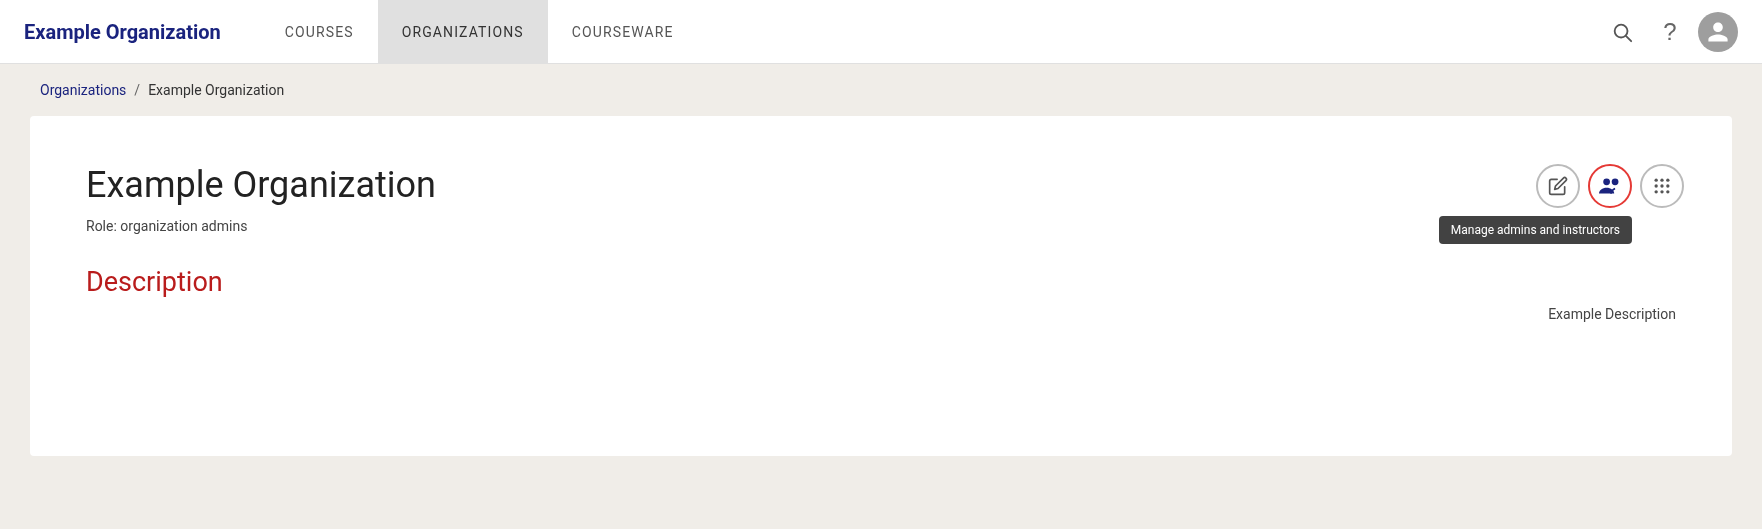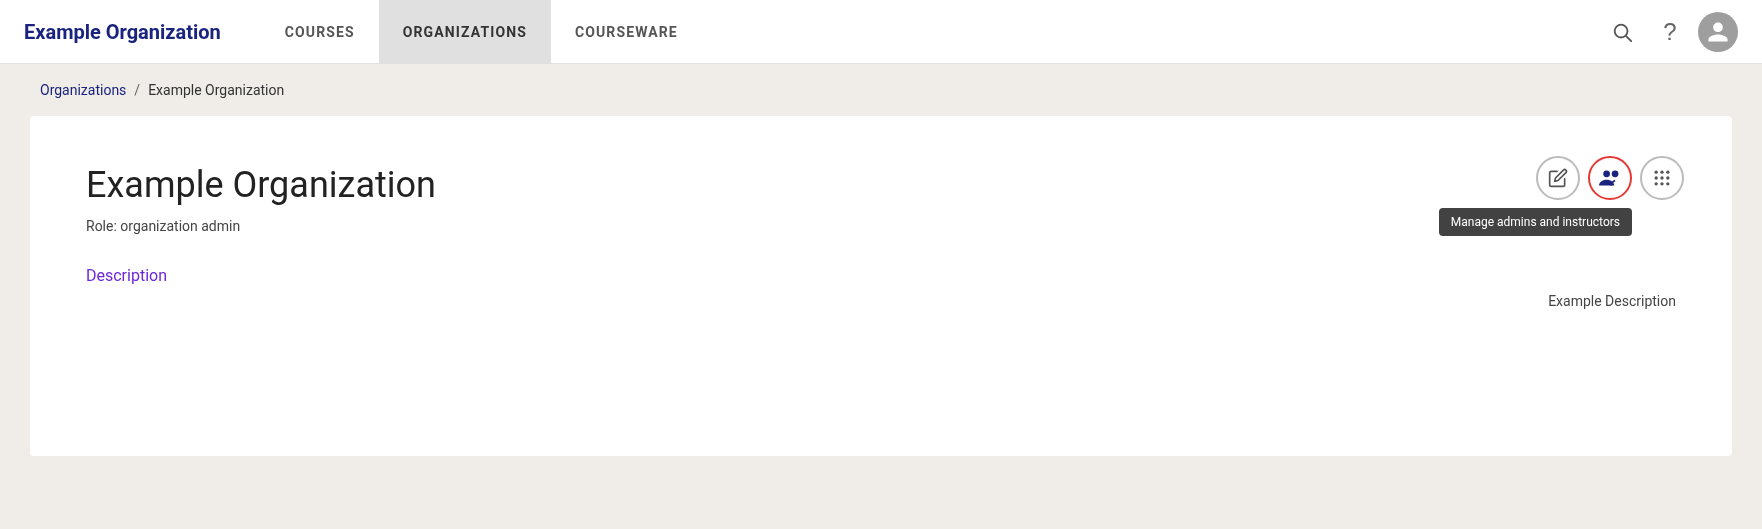--- a/index.html
+++ b/index.html
@@ -28,21 +28,21 @@
       align-items: center;
       gap: 0;
       flex: 1;
     }
     .nav-link {
       display: flex;
       align-items: center;
       height: 64px;
       padding: 0 24px;
       font-size: 14px;
-      font-weight: 700;
+      font-weight: 400;
       letter-spacing: 0.08em;
       color: #555;
       text-transform: uppercase;
       cursor: pointer;
       position: relative;
       text-decoration: none;
     }
     .nav-link.active {
       background: #e0e0e0;
       color: #333;
@@ -112,36 +112,36 @@
       font-weight: 400;
       color: #222;
       margin-bottom: 12px;
     }
     .org-role {
       font-size: 14px;
       color: #444;
       margin-bottom: 32px;
     }
     .section-title {
-      font-size: 16px;
+      font-size: 27px;
       font-weight: 400;
-      color: #6d28d9;
+      color: #b91c1c;
       margin-bottom: 8px;
     }
     .section-text {
       font-size: 14px;
       color: #444;
       margin-bottom: 28px;
       text-align: right;
     }
 
     
     .card-actions {
       position: absolute;
-      top: 40px;
+      top: 48px;
       right: 48px;
       display: flex;
       align-items: center;
       gap: 8px;
     }
     .action-circle {
       width: 44px;
       height: 44px;
       border-radius: 50%;
       border: 2px solid #bbb;
@@ -211,21 +211,21 @@
 </nav>
 
 <div class="breadcrumb-bar">
   <a class="breadcrumb-link">Organizations</a>
   <span class="breadcrumb-sep">/</span>
   <span class="breadcrumb-current">Example Organization</span>
 </div>
 
 <div class="main-card">
   <h1 class="org-title">Example Organization</h1>
-  <p class="org-role">Role: organization admin</p>
+  <p class="org-role">Role: organization admins</p>
 
   <h2 class="section-title">Description</h2>
   <p class="section-text">Example Description</p>
 
 
   <div class="card-actions">
 
     <button class="action-circle" title="Edit">
       <svg width="20" height="20" viewBox="0 0 24 24" fill="none" stroke="#555" stroke-width="2" stroke-linecap="round" stroke-linejoin="round">
         <path d="M11 4H4a2 2 0 0 0-2 2v14a2 2 0 0 0 2 2h14a2 2 0 0 0 2-2v-7"></path>

